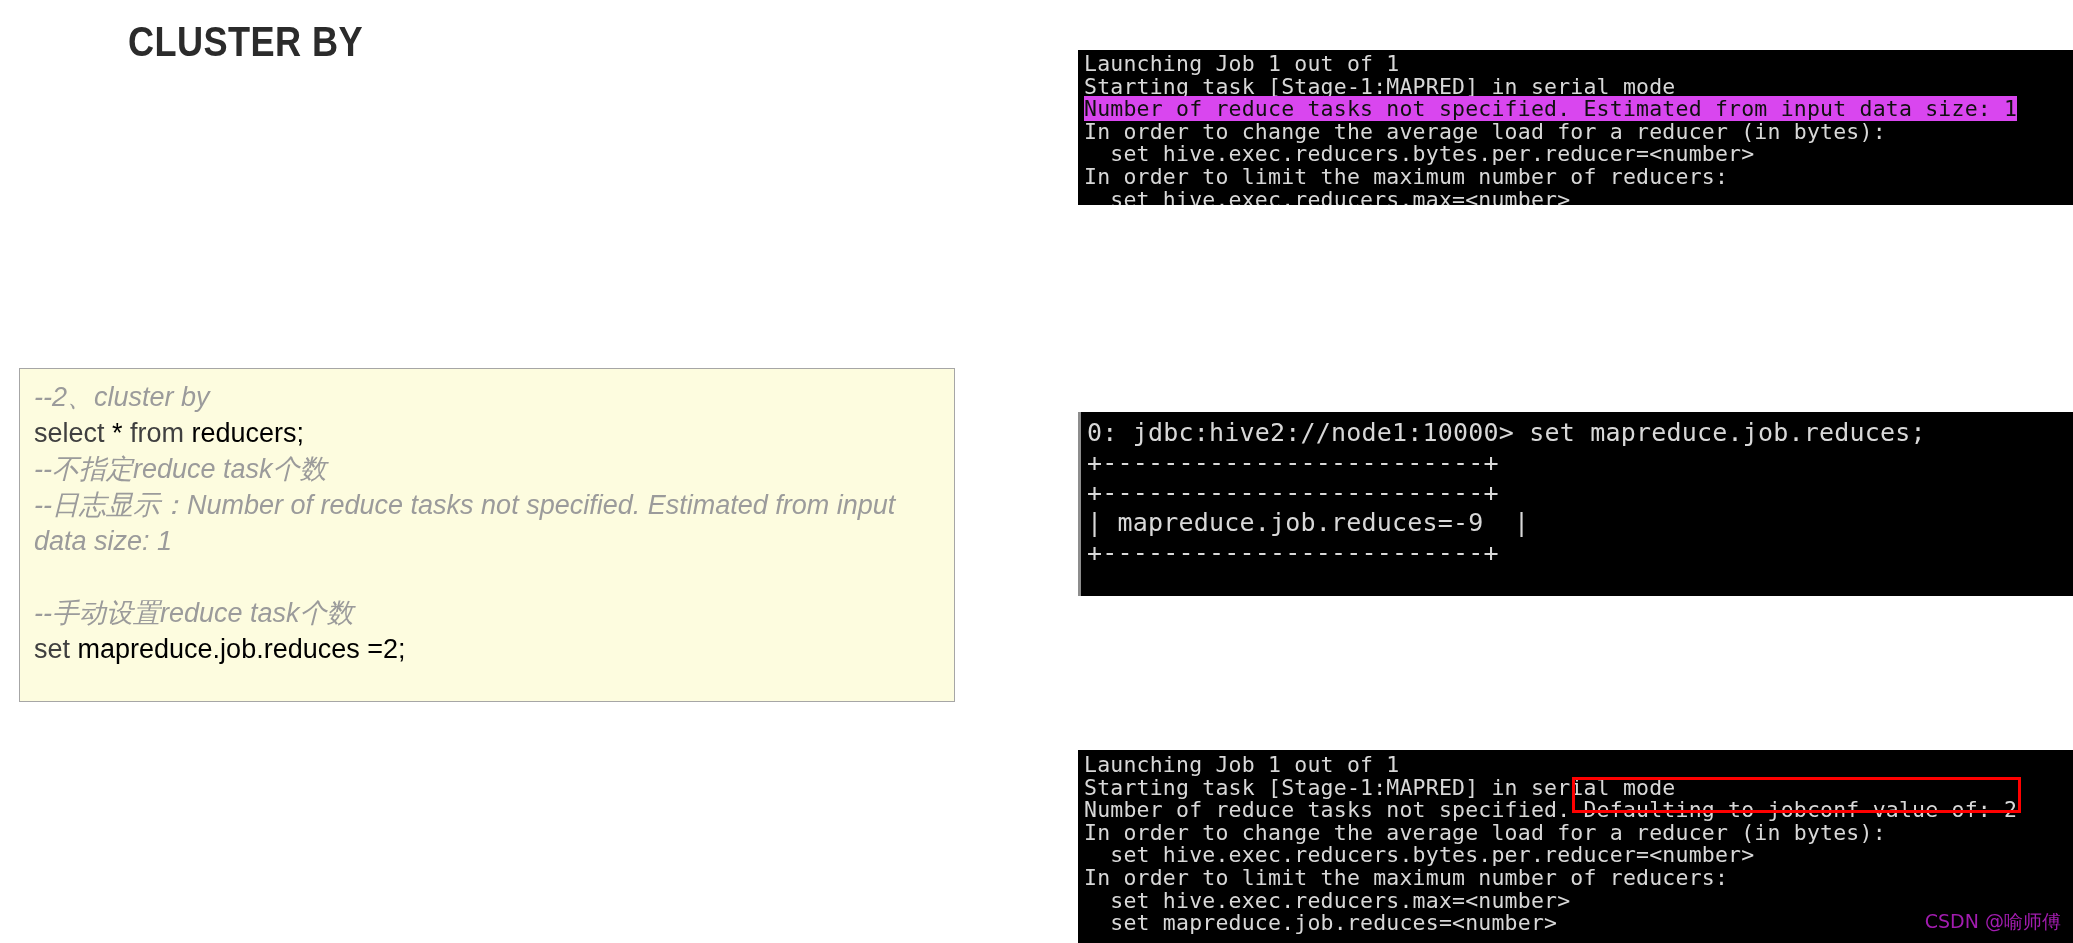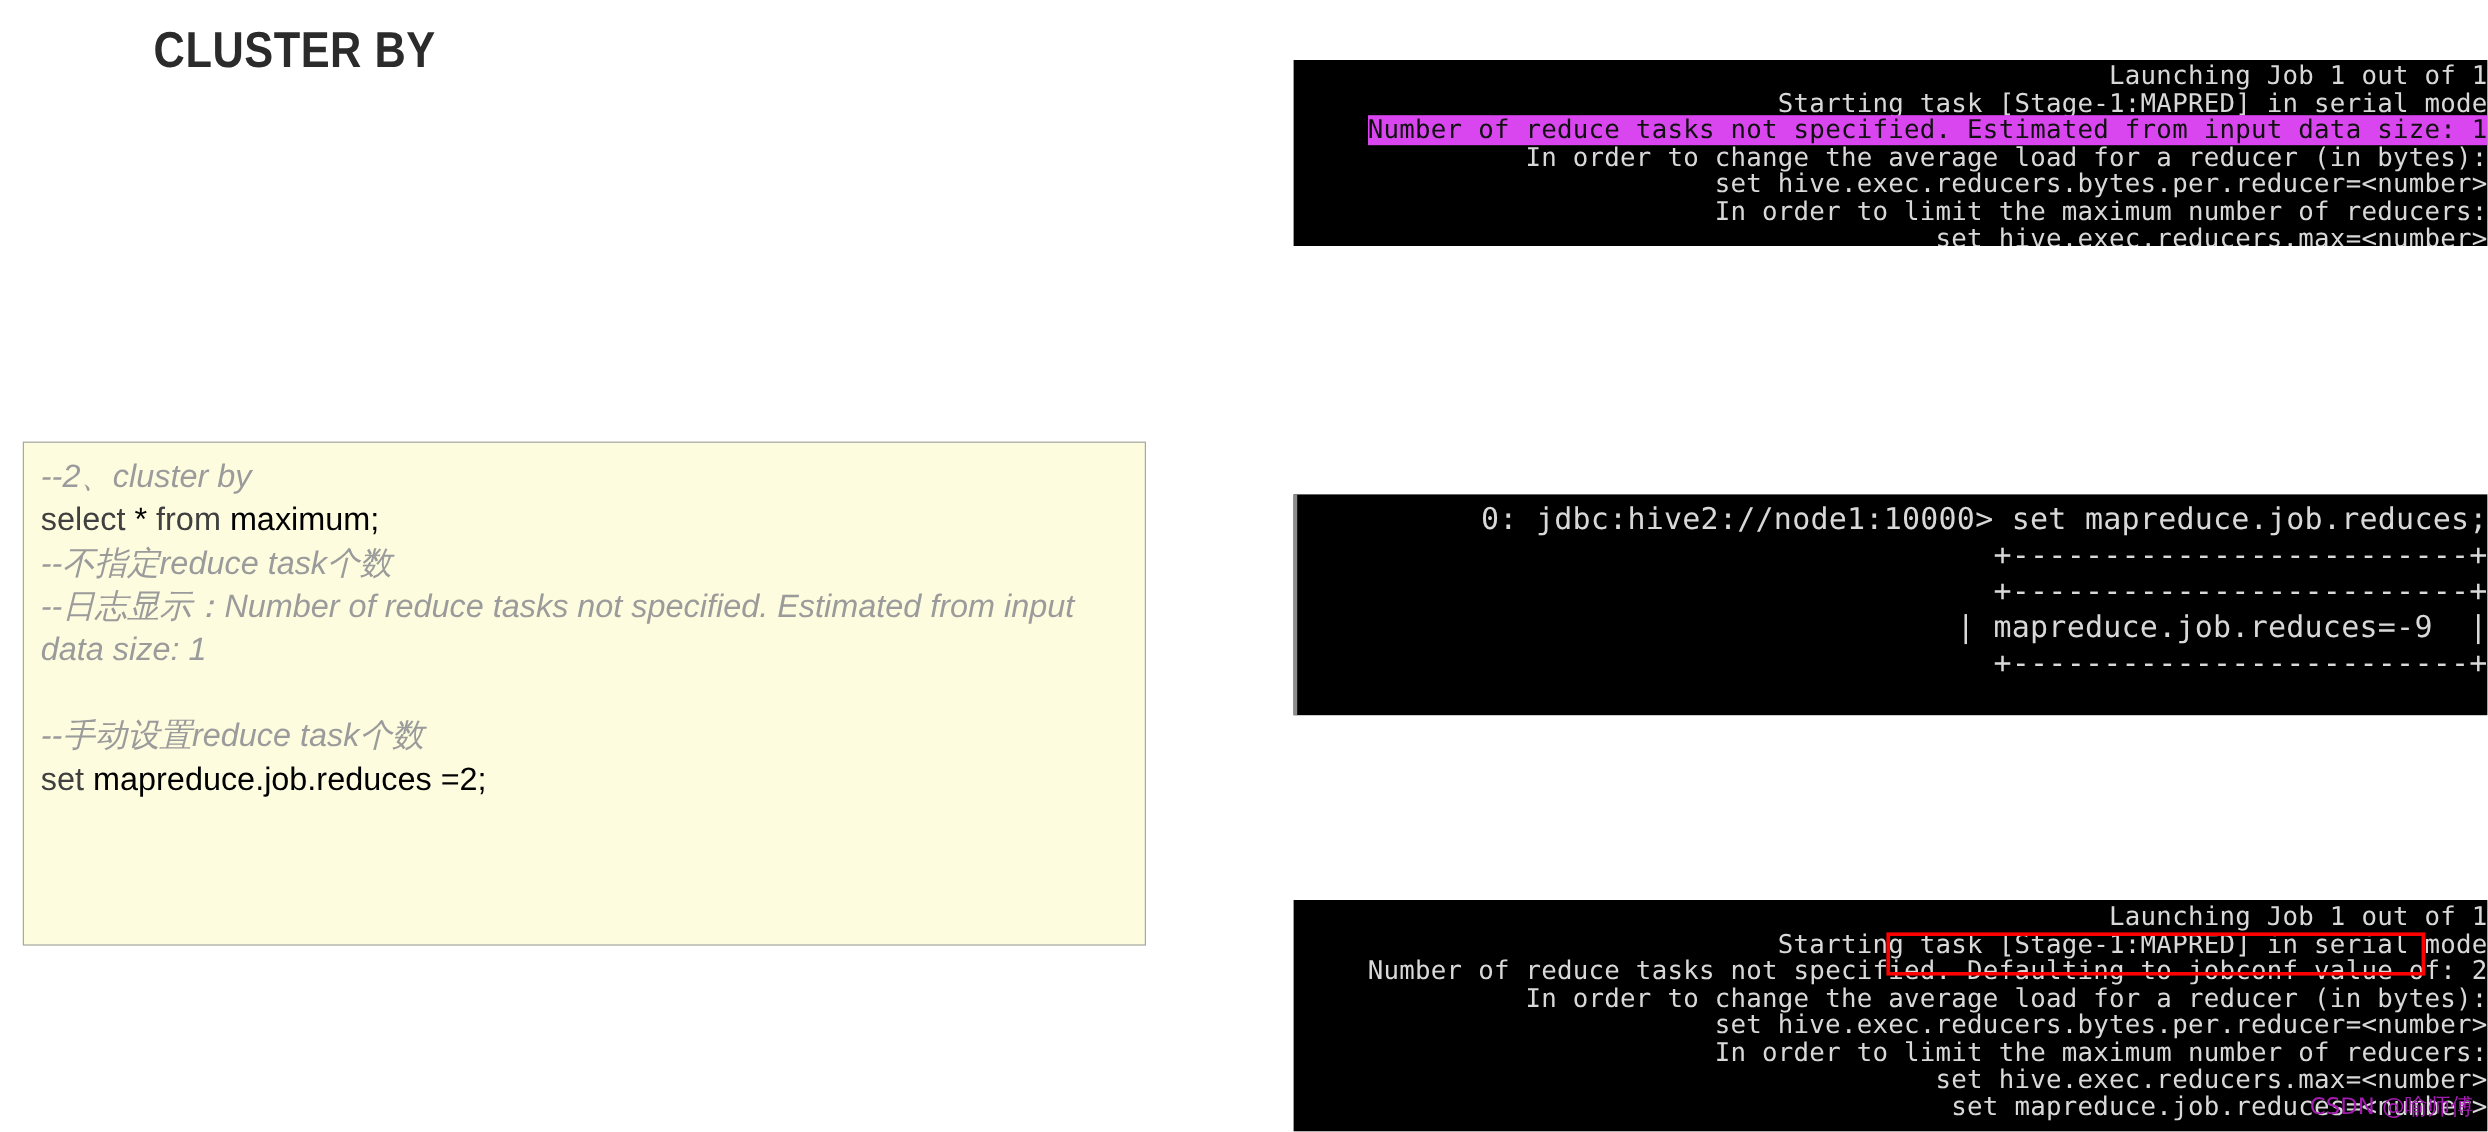--- a/index.html
+++ b/index.html
@@ -29,21 +29,21 @@
     transform-origin: left top;
     white-space: nowrap;
   }
 
   
   #sql-code-block {
     position: absolute;
     left: 19px;
     top: 368px;
     width: 936px;
-    height: 420px;
+    height: 334px;
     background: #fdfcdf;
     border: 1px solid #a6a6a6;
     box-sizing: border-box;
     padding: 10px 14px 8px 14px;
     font-family: "Liberation Sans Narrow", "Liberation Sans", sans-serif;
     font-size: 27px;
     line-height: 36px;
     color: #111111;
     overflow: hidden;
   }
@@ -58,21 +58,20 @@
   .tok-plain{ color: #000000; }
 
   
   .terminal {
     position: absolute;
     background: #000000;
     color: #d8d8d8;
     font-family: "DejaVu Sans Mono", "Liberation Mono", monospace;
     overflow: hidden;
     box-sizing: border-box;
-    text-align: right;
   }
   .terminal .tline {
     white-space: pre;
     font-size: 21.5px;
     line-height: 22.6px;
     letter-spacing: 0.2px;
   }
   .terminal .hl {
     background: #d946ef;
     color: #101010;
@@ -129,21 +128,21 @@
   }
 </style>
 </head>
 <body>
 
 <div id="slide-title">CLUSTER BY</div>
 
 <div id="sql-code-block">
   <div id="sql-code-lines">
       <div class="line"><span class="tok-comment">--2、cluster by</span></div>
-      <div class="line"><span class="tok-kw">select</span><span class="tok-plain"> * </span><span class="tok-kw">from</span><span class="tok-plain"> maximum;</span></div>
+      <div class="line"><span class="tok-kw">select</span><span class="tok-plain"> * </span><span class="tok-kw">from</span><span class="tok-plain"> reducers;</span></div>
       <div class="line"><span class="tok-comment">--不指定reduce task个数</span></div>
       <div class="line"><span class="tok-comment">--日志显示：Number of reduce tasks not specified. Estimated from input data size: 1</span></div>
       <div class="line blank">&nbsp;</div>
       <div class="line"><span class="tok-comment">--手动设置reduce task个数</span></div>
       <div class="line"><span class="tok-kw">set</span><span class="tok-plain"> mapreduce.job.reduces =2;</span></div>
     </div>
 </div>
 
 <div id="terminal-launch-1" class="terminal">
     <div class="tline">Launching Job 1 out of 1</div>

